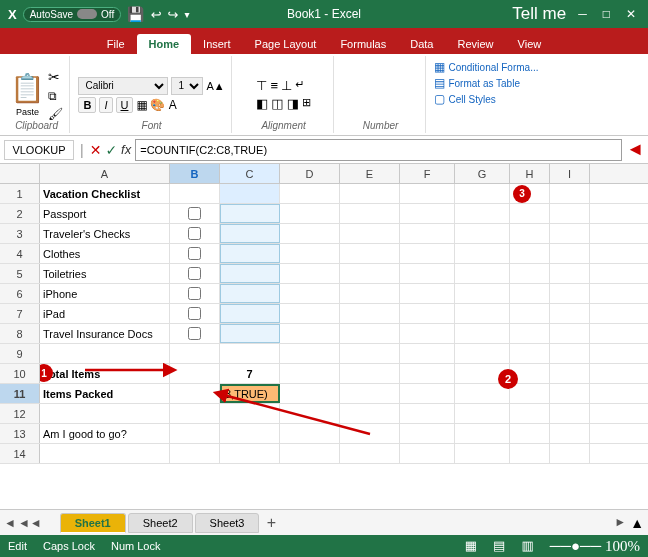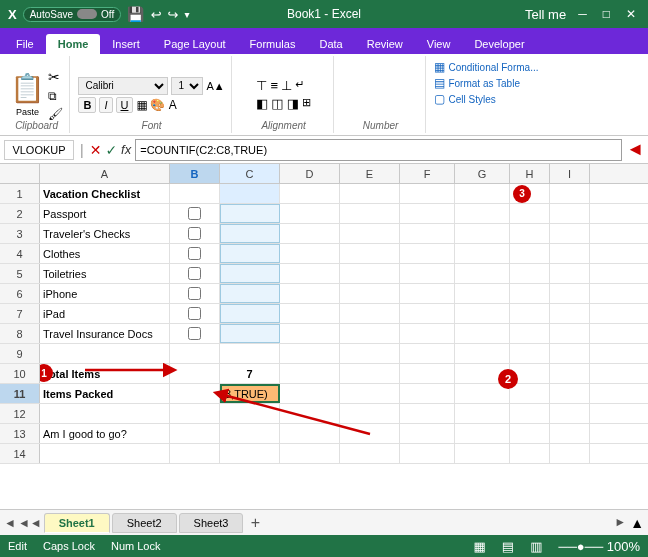--- a/index.html
+++ b/index.html
@@ -30,25 +30,26 @@
       background: #888;
       border-radius: 8px;
       width: 20px; height: 10px;
       display: inline-block;
       position: relative;
     }
     .win-btn { font-size: 12px; cursor: pointer; padding: 0 4px; }
 
     
     .ribbon-tabs {
-      background: #6d28d9;
+      background: #b91c1c;
       display: flex;
       padding: 0 4px;
       height: 26px;
       align-items: flex-end;
+      justify-content: center;
     }
     .ribbon-tab {
       padding: 4px 12px;
       color: white;
       font-size: 11px;
       cursor: pointer;
       border-radius: 3px 3px 0 0;
     }
     .ribbon-tab.active {
       background: #fff;
@@ -284,24 +285,25 @@
     }
     .sheet-tab {
       padding: 3px 14px;
       border: 1px solid #c8c8c8;
       background: #e0e0e0;
       font-size: 11px;
       cursor: pointer;
       border-radius: 3px 3px 0 0;
     }
     .sheet-tab.active {
-      background: #fef9c3;
+      background: #eab308;
       border-bottom: 1px solid #fff;
       color: #217346;
       font-weight: bold;
+      margin-left: 16px;
     }
     .sheet-add-btn {
       font-size: 16px;
       cursor: pointer;
       color: #555;
       width: 20px;
       height: 20px;
       display: flex;
       align-items: center;
       justify-content: center;
@@ -343,37 +345,36 @@
       </span>
       <span style="font-size:14px;">💾</span>
       <span style="font-size:13px;">↩</span>
       <span style="font-size:13px;">↪</span>
       <span style="font-size:10px;">▾</span>
     </div>
     <div class="title-bar-center">
       <span>Book1 - Excel</span>
     </div>
     <div class="title-bar-right">
-      <span style="font-size:13px;">Tell me</span>
+      <span style="font-size:17px;">Tell me</span>
       <span class="win-btn">─</span>
       <span class="win-btn">□</span>
       <span class="win-btn">✕</span>
     </div>
   </div>
 
   <div class="ribbon-tabs">
     <div class="ribbon-tab">File</div>
     <div class="ribbon-tab active">Home</div>
     <div class="ribbon-tab">Insert</div>
     <div class="ribbon-tab">Page Layout</div>
     <div class="ribbon-tab">Formulas</div>
     <div class="ribbon-tab">Data</div>
     <div class="ribbon-tab">Review</div>
     <div class="ribbon-tab">View</div>
-    <div class="ribbon-tab">Developer</div>
   </div>
 
   <div class="ribbon">
 
     <div class="ribbon-group" style="min-width:65px;">
       <div class="ribbon-group-content">
         <div class="paste-area">
           <span class="paste-big">📋</span>
           <span style="font-size:9px;">Paste</span>
         </div>
@@ -714,17 +715,17 @@
   </div>
 
   <div class="status-bar">
     <span>Edit</span>
     <span>Caps Lock</span>
     <span>Num Lock</span>
     <div class="status-right">
       <span style="font-size:13px;">▦</span>
       <span style="font-size:13px;">▤</span>
       <span style="font-size:13px;">▥</span>
-      <span style="font-size:13px;">──●── 100%</span>
+      <span style="font-size:15px;font-family:Liberation Serif, serif;">──●── 100%</span>
     </div>
   </div>
 
 </div>
 
 </body></html>

